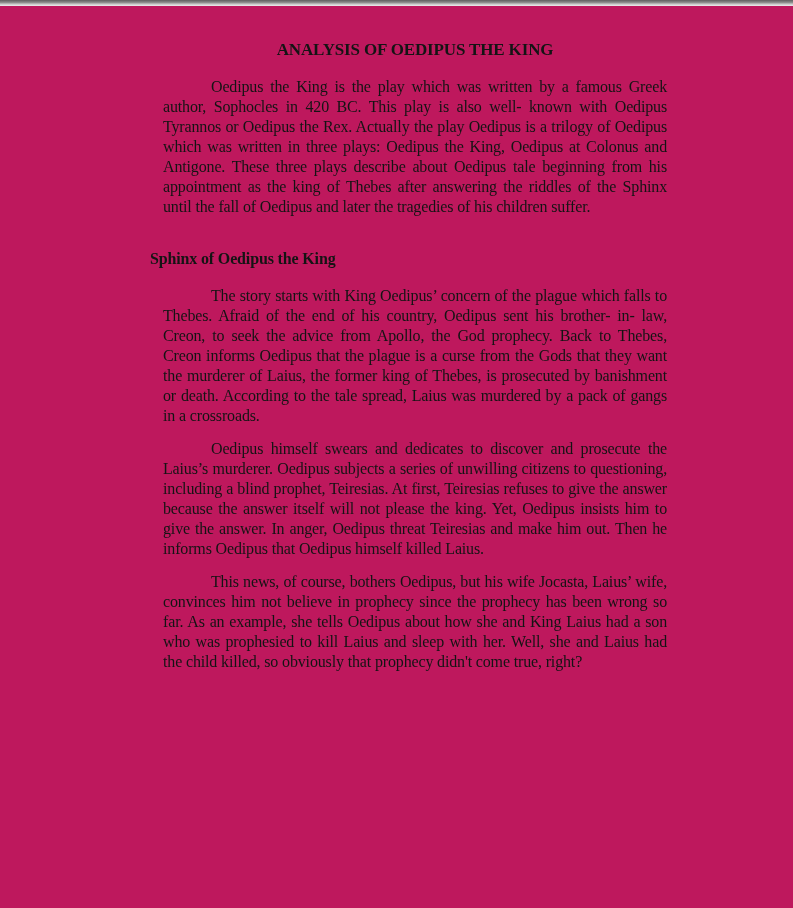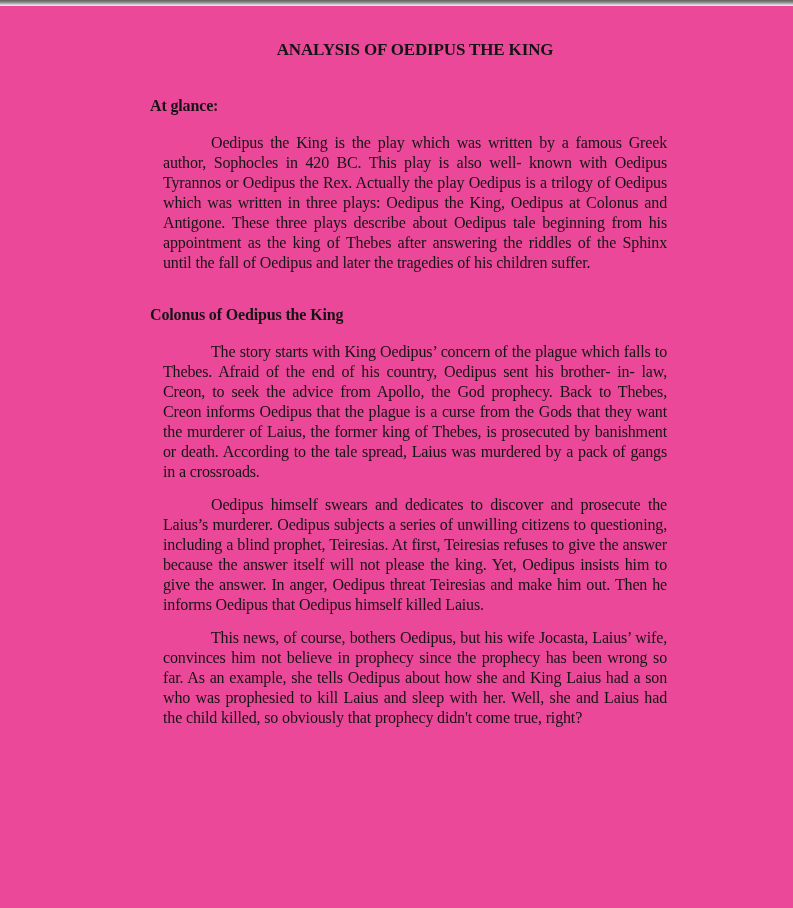--- a/index.html
+++ b/index.html
@@ -13,21 +13,21 @@
   .top-edge {
     width: 100%;
     height: 6px;
     background: linear-gradient(to bottom, #5f5f5f 0%, #8a8a8a 40%, #c9c9c9 70%, #efefef 100%);
   }
   .page {
     box-sizing: border-box;
     width: 793px;
     height: 902px;
     padding: 30px 113px 0 150px;
-    background: #ec4899;
+    background: #be185d;
     color: #141414;
     font-family: "Liberation Serif", "DejaVu Serif", serif;
     font-size: 16px;
     line-height: 28px;
     letter-spacing: -0.15px;
   }
   .doc-title {
     text-align: center;
     font-weight: bold;
     font-size: 17px;
@@ -50,20 +50,19 @@
   }
 </style>
 </head>
 <body>
 
 <div class="top-edge"></div>
 
 <div class="page">
   <div class="doc-title">ANALYSIS OF OEDIPUS THE KING</div>
   <div id="doc-body">
-      <div class="block-heading"><span class="b">At glance:</span></div>
       <div class="block-paragraph"><span>Oedipus the King is the play which was written by a famous Greek author, Sophocles in 420 BC. This play is also well- known with Oedipus Tyrannos or Oedipus the Rex. Actually the play Oedipus is a trilogy of Oedipus which was written in three plays: Oedipus the King, Oedipus at Colonus and Antigone. These three plays describe about Oedipus tale beginning from his appointment as the king of Thebes after answering the riddles of the Sphinx until the fall of Oedipus and later the tragedies of his children suffer.</span></div>
-      <div class="block-heading"><span class="b">Colonus of Oedipus the King</span></div>
+      <div class="block-heading"><span class="b">Sphinx of Oedipus the King</span></div>
       <div class="block-paragraph"><span>The story starts with </span><span class="b">King Oedipus’</span><span> concern of the plague which falls to </span><span class="b">Thebes.</span><span> Afraid of the end of his country, Oedipus sent his </span><span class="b">brother- in- law, Creon</span><span>, to seek the advice from </span><span class="b">Apollo, the God prophecy</span><span>. Back to Thebes, Creon informs Oedipus that the plague is a curse from the Gods that they want the murderer of </span><span class="b">Laius</span><span>, the former king of Thebes, is prosecuted by banishment or death. According to the tale spread, Laius was murdered by a pack of gangs in a crossroads.</span></div>
       <div class="block-paragraph"><span>Oedipus himself swears and dedicates to discover and prosecute the Laius’s murderer. Oedipus subjects a series of unwilling citizens to questioning, including a blind prophet, </span><span class="b">Teiresias.</span><span> At first, Teiresias refuses to give the answer because the answer itself will not please the king. Yet, Oedipus insists him to give the answer. In anger, Oedipus threat Teiresias and make him out. Then he informs Oedipus that Oedipus himself killed Laius.</span></div>
       <div class="block-paragraph"><span>This news, of course, bothers Oedipus, but his wife </span><span class="b">Jocasta,</span><span> Laius’ wife, convinces him not believe in prophecy since the prophecy has been wrong so far. As an example, she tells Oedipus about how she and King Laius had a son who was prophesied to kill Laius and sleep with her. Well, she and Laius had the child killed, so obviously that prophecy didn't come true, right?</span></div>
     </div>
 </div>
 
 </body></html>

